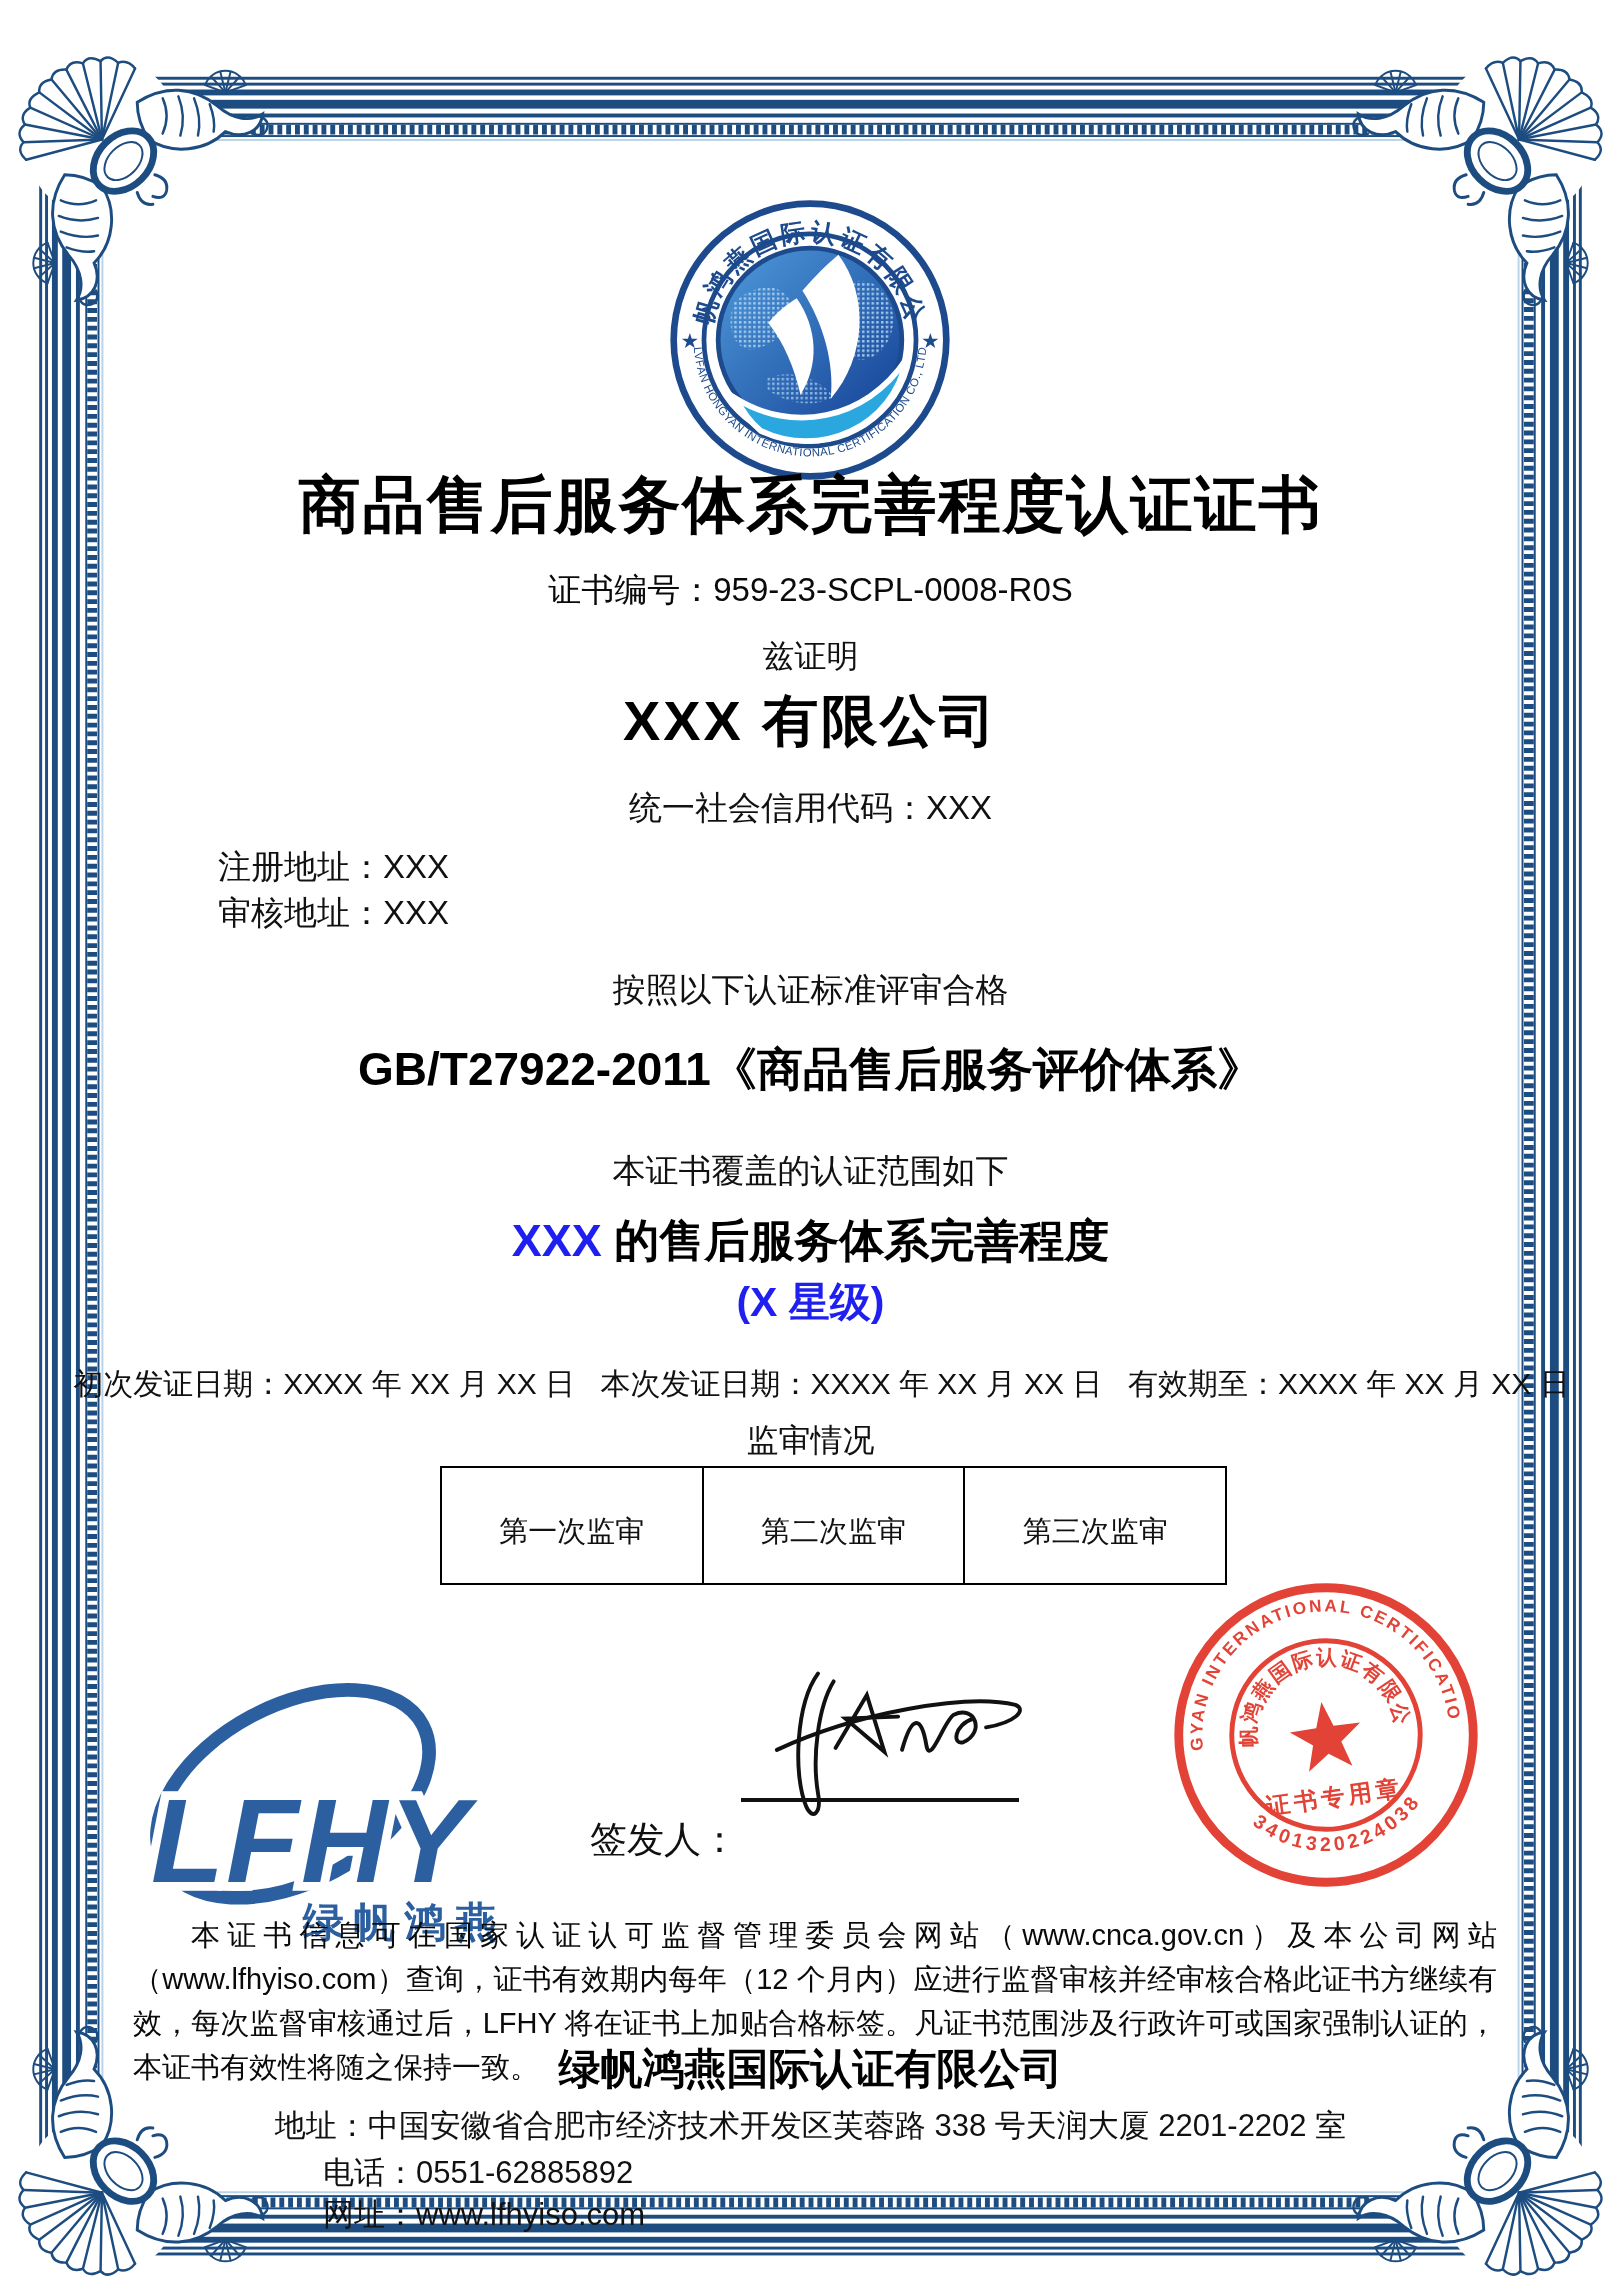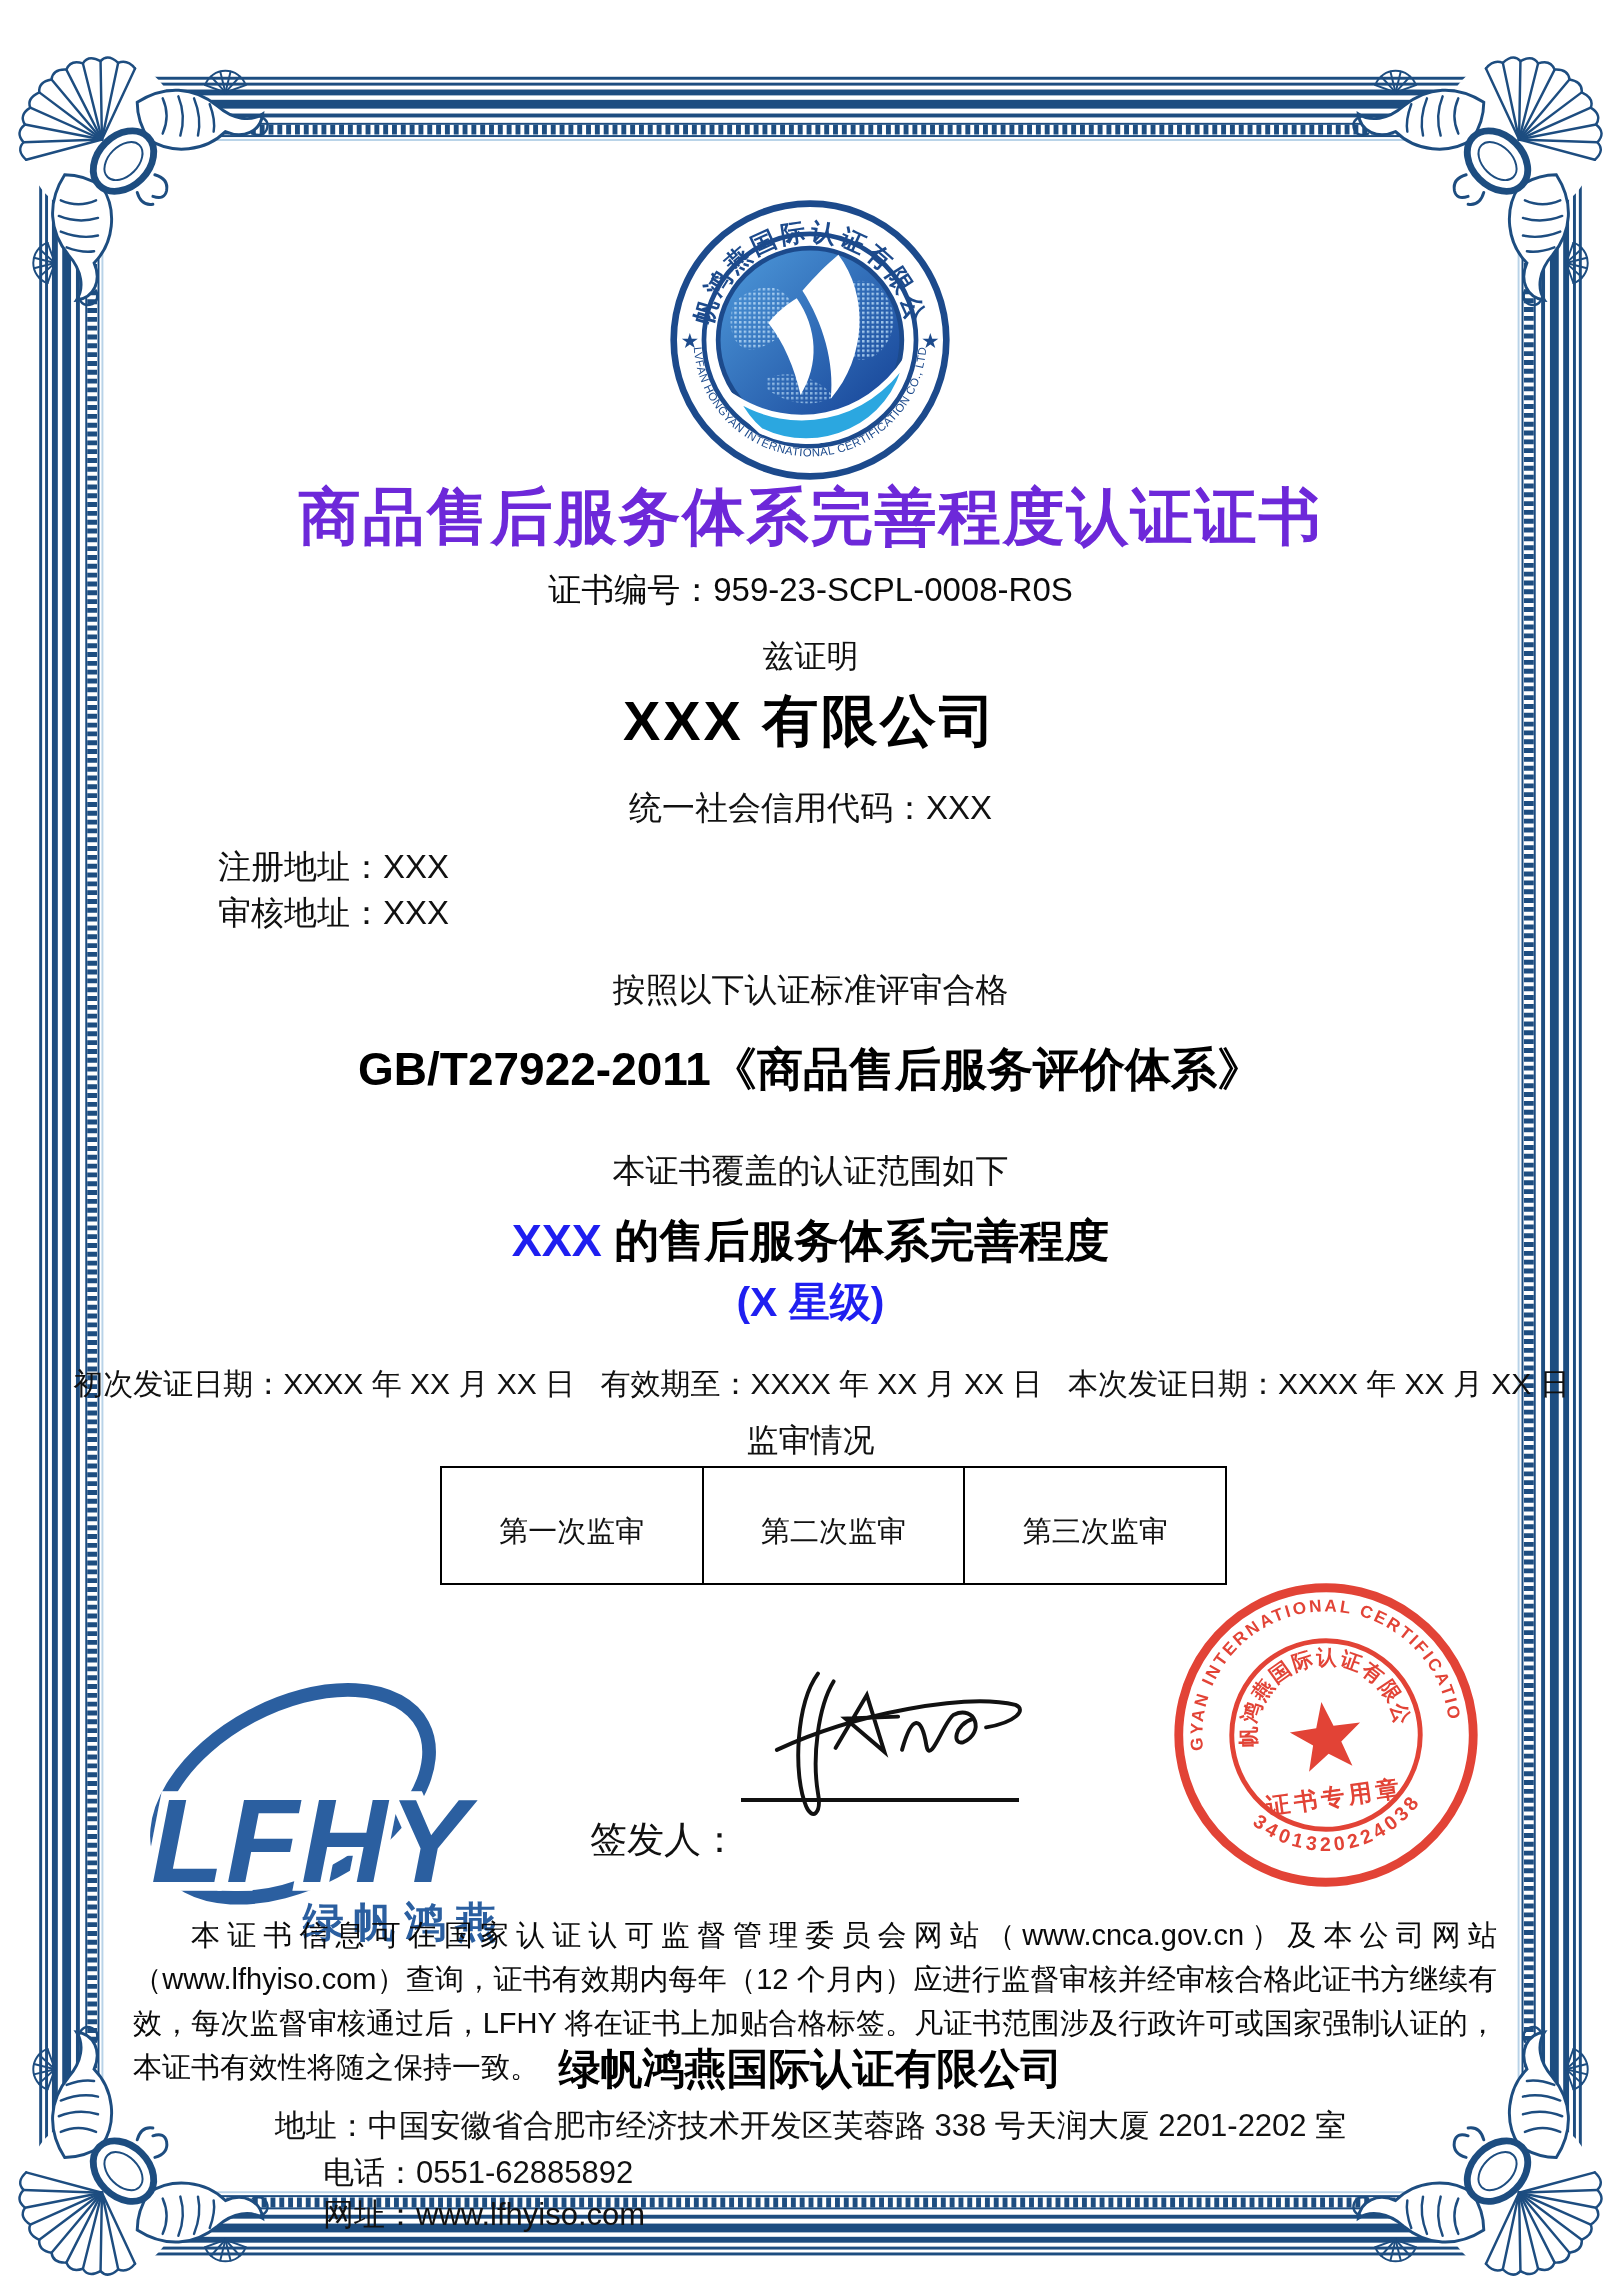--- a/index.html
+++ b/index.html
@@ -2,21 +2,21 @@
 <html><head>
 <meta charset="utf-8">
 <style>
   html,body{margin:0;padding:0;background:#fff;}
   .page{position:relative;width:1621px;height:2293px;background:#ffffff;overflow:hidden;
         font-family:"Liberation Sans",sans-serif;color:#111;}
   .abs{position:absolute;}
   .center{left:0;width:100%;text-align:center;}
   .frame-svg{left:0;top:0;width:1621px;height:2293px;z-index:1;}
   .content{z-index:2;}
-  .title{top:475px;font-size:62px;font-weight:900;letter-spacing:2px;color:#6d28d9;}
+  .title{top:463px;font-size:62px;font-weight:900;letter-spacing:2px;color:#000000;}
   .certno{top:568px;font-size:33px;color:#0a0a0a;}
   .certify{top:635px;font-size:32px;}
   .company{top:684px;font-size:56px;font-weight:800;letter-spacing:2.9px;color:#000;}
   .credit{top:786px;font-size:33px;}
   .addr{font-size:33px;left:218px;}
   .reg{top:845px;} .audit-addr{top:891px;}
   .stdintro{top:968px;font-size:33px;}
   .standard{top:1039px;font-size:46px;font-weight:800;color:#000;}
   .scopeintro{top:1149px;font-size:33px;}
   .scope{top:1211px;font-size:45px;font-weight:800;color:#000;}
@@ -172,22 +172,22 @@
   <div class="abs content addr reg">注册地址：XXX</div>
   <div class="abs content addr audit-addr">审核地址：XXX</div>
   <div class="abs content center stdintro">按照以下认证标准评审合格</div>
   <div class="abs content center standard">GB/T27922-2011《商品售后服务评价体系》</div>
   <div class="abs content center scopeintro">本证书覆盖的认证范围如下</div>
   <div class="abs content center scope"><span class="blue">XXX</span><span> 的售后服务体系完善程度</span></div>
   <div class="abs content center starlevel blue">(X 星级)</div>
 
   <div class="abs content dates" style="left:11px;width:100%;">
     <span>初次发证日期：XXXX 年 XX 月 XX 日</span>
+    <span>本次发证日期：XXXX 年 XX 月 XX 日</span>
     <span>有效期至：XXXX 年 XX 月 XX 日</span>
-    <span>本次发证日期：XXXX 年 XX 月 XX 日</span>
   </div>
 
   <div class="abs content center audittitle">监审情况</div>
   <div class="abs content audit-table">
     <div class="audit-cell">第一次监审</div>
     <div class="audit-cell">第二次监审</div>
     <div class="audit-cell">第三次监审</div>
   </div>
 
   <svg class="abs content lfhy" viewBox="0 0 440 330" xmlns="http://www.w3.org/2000/svg">

